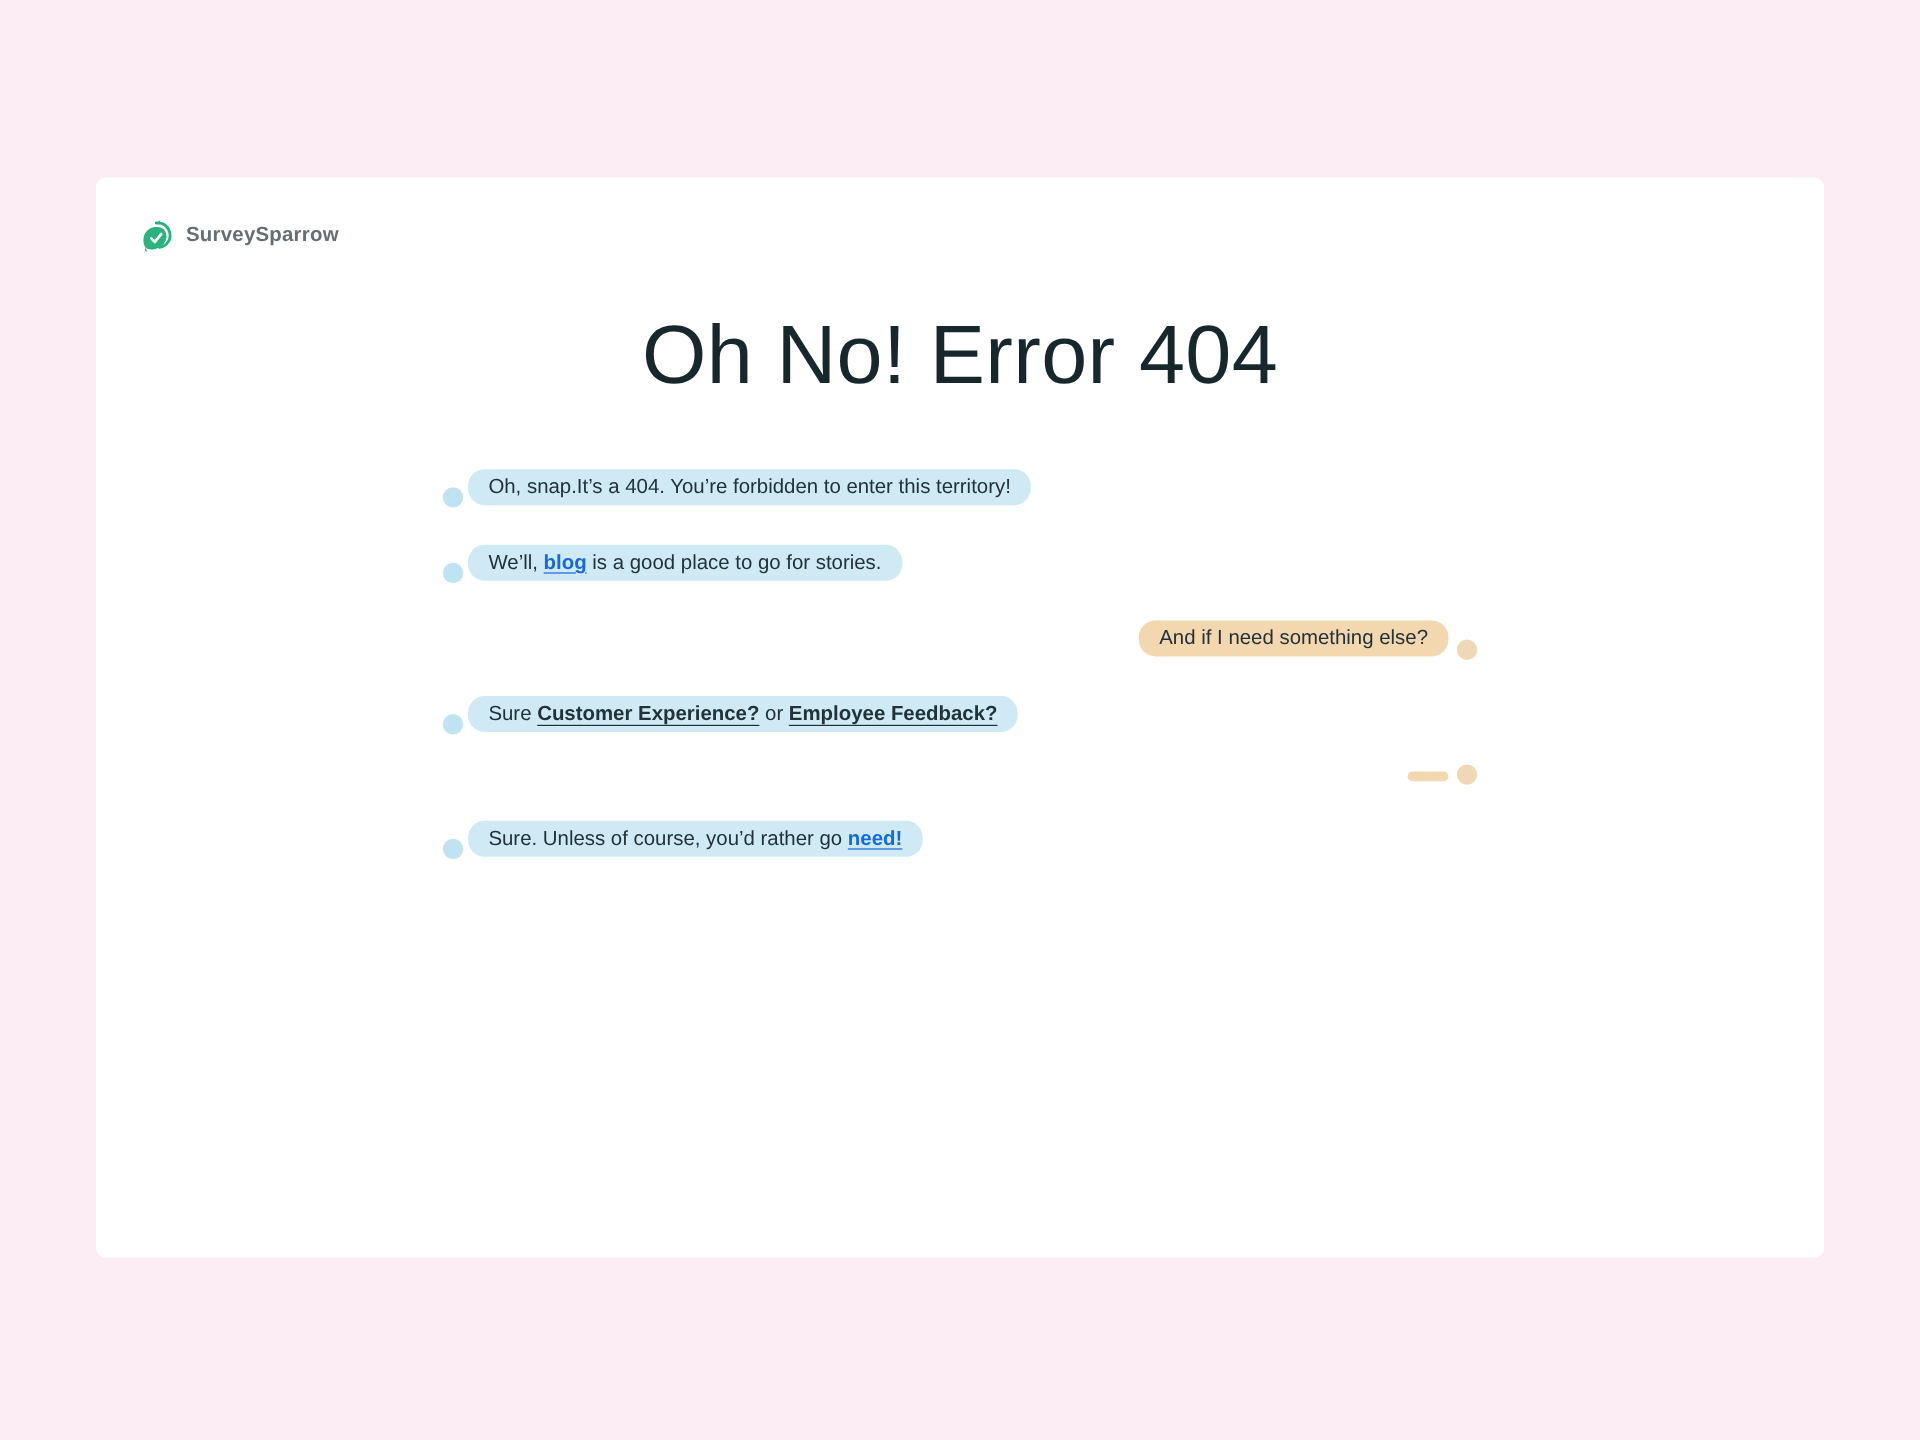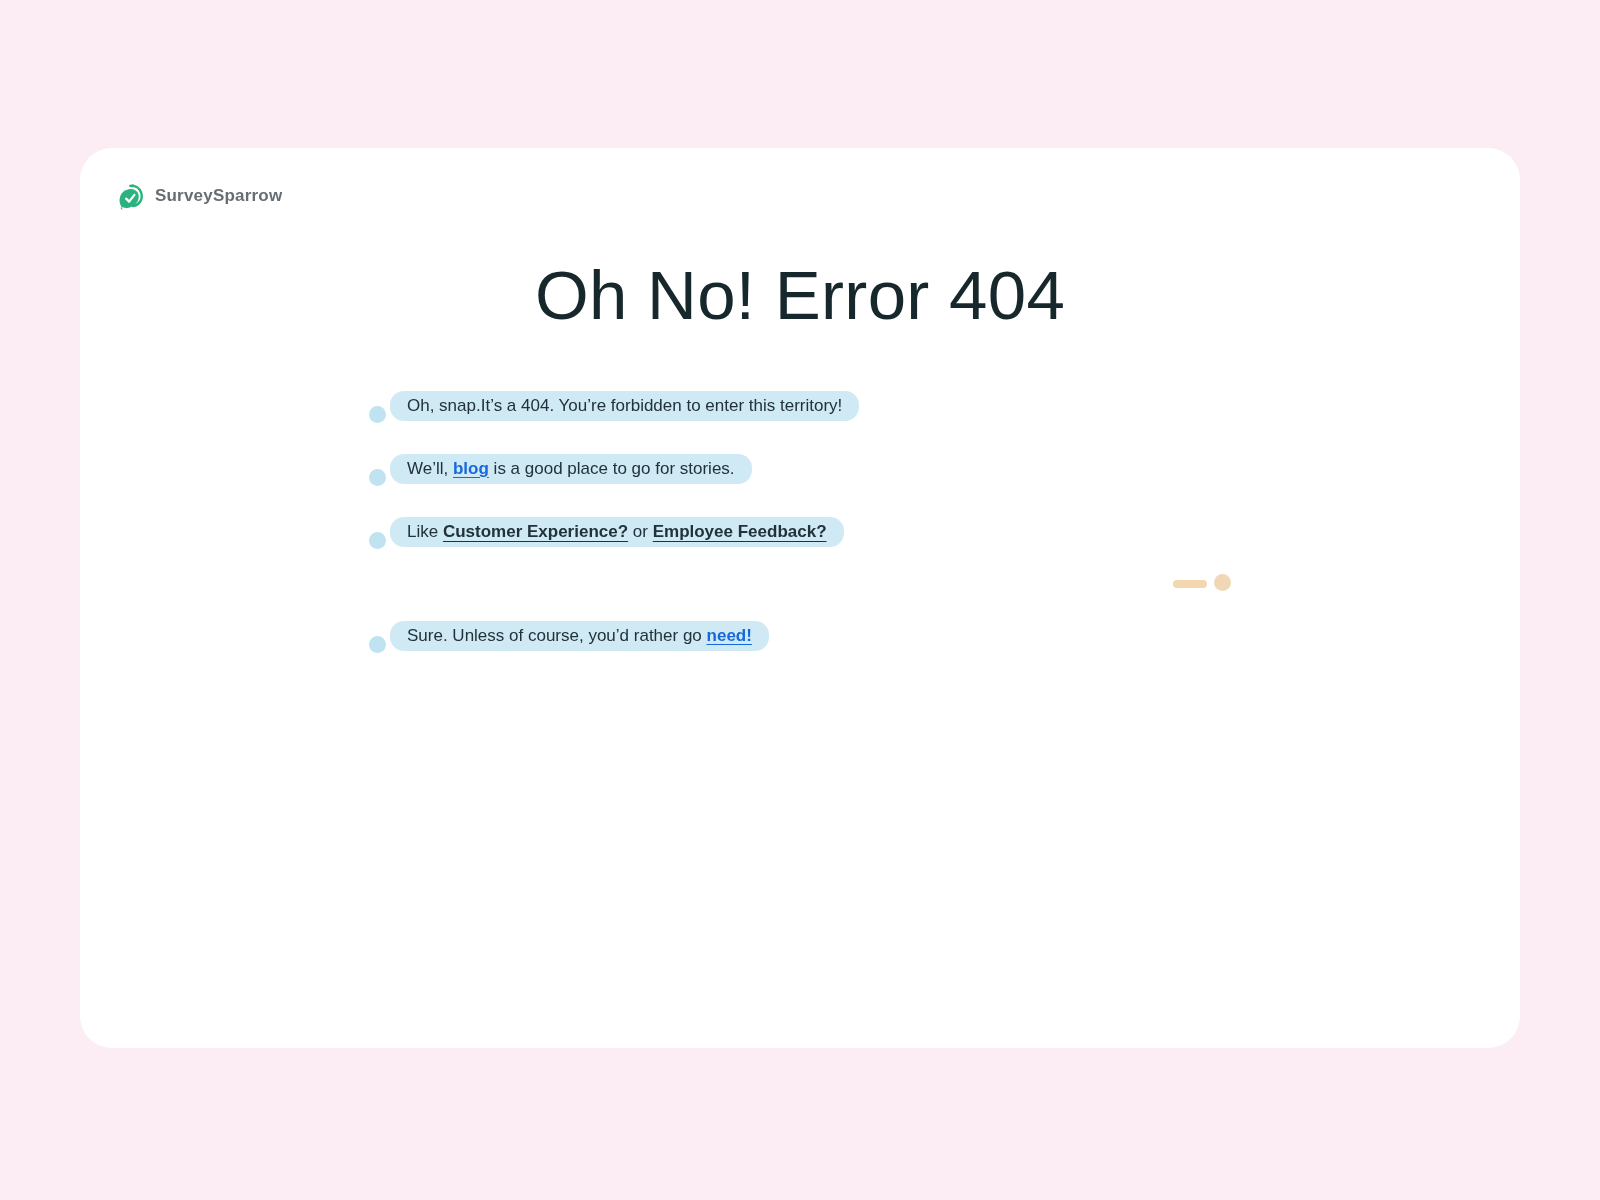--- a/index.html
+++ b/index.html
@@ -20,21 +20,21 @@
   body{
     width:1600px;height:1200px;
     background:var(--bg);
     font-family:"Liberation Sans","DejaVu Sans",sans-serif;
     overflow:hidden;position:relative;
   }
   .card{
     position:absolute;left:80px;top:148px;
     width:1440px;height:900px;
     background:var(--card);
-    border-radius:32px;
+    border-radius:8px;
   }
   .logo{
     position:absolute;left:36px;top:33px;
     display:flex;align-items:center;gap:9px;
     cursor:pointer;
   }
   .logo-icon{width:30px;height:30px;display:block;}
   .logo-text{
     font-size:17px;font-weight:600;color:var(--logo-text);
     letter-spacing:0.2px;
@@ -93,22 +93,25 @@
 
   <h1 class="title">Oh No! Error 404</h1>
 
   <div class="chat" id="chat">
       <div class="row left">
         <div class="bubble left"><span>Oh, snap.It’s a 404. You’re forbidden to enter this territory!</span><span class="dot"></span></div>
       </div>
       <div class="row left">
         <div class="bubble left"><span>We’ll, </span><a href="#" class="link-accent">blog</a><span> is a good place to go for stories.</span><span class="dot"></span></div>
       </div>
+      <div class="row right">
+        <div class="bubble right"><span>And if I need something else?</span><span class="dot"></span></div>
+      </div>
       <div class="row left">
-        <div class="bubble left"><span>Like </span><a href="#" class="link-dark">Customer Experience?</a><span> or </span><a href="#" class="link-dark">Employee Feedback?</a><span class="dot"></span></div>
+        <div class="bubble left"><span>Sure </span><a href="#" class="link-dark">Customer Experience?</a><span> or </span><a href="#" class="link-dark">Employee Feedback?</a><span class="dot"></span></div>
       </div>
       <div class="row right">
         <div class="bubble right"><span class="dot"></span></div>
       </div>
       <div class="row left">
         <div class="bubble left"><span>Sure. Unless of course, you’d rather go </span><a href="#" class="link-accent">need!</a><span class="dot"></span></div>
       </div>
     </div>
 
 </div>

